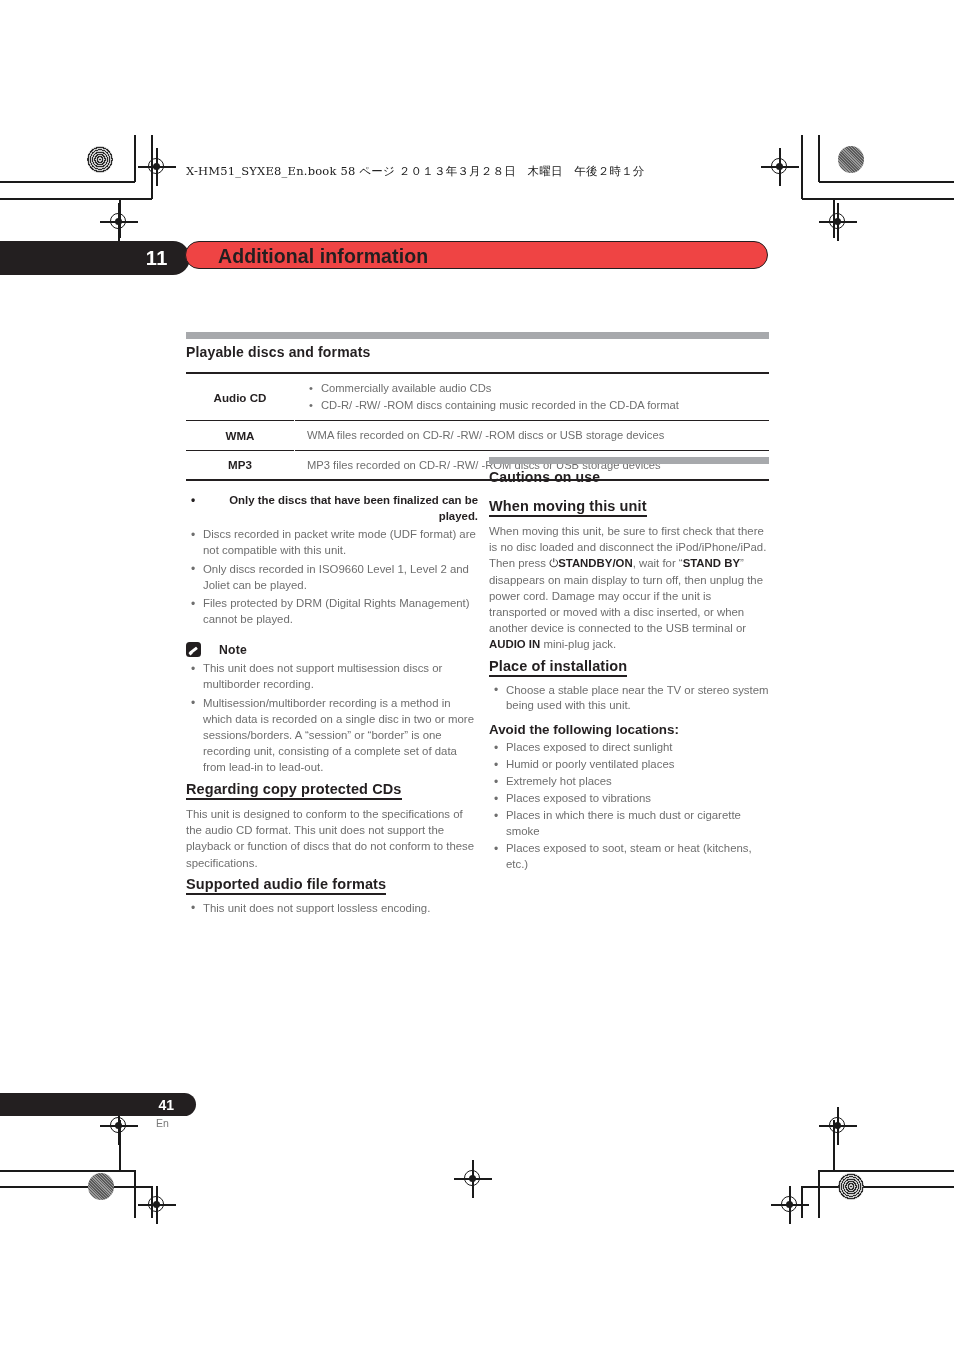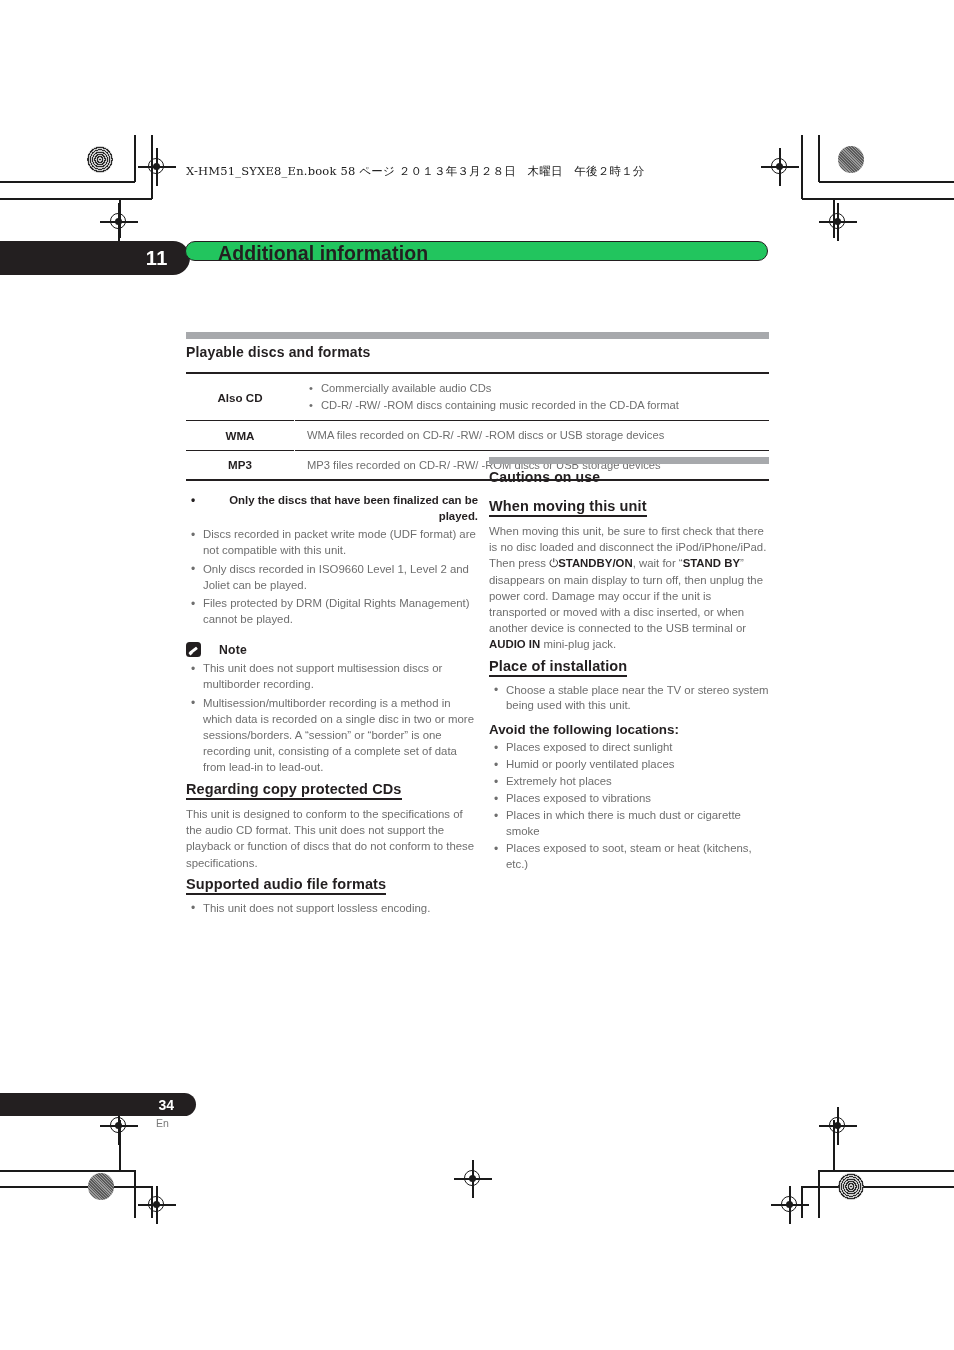--- a/index.html
+++ b/index.html
@@ -80,27 +80,27 @@
     justify-content: flex-end;
     padding-right: 22px;
     box-sizing: border-box;
     letter-spacing: .5px;
   }
   .chapter-title-pill {
     position: absolute;
     left: 185px;
     top: 241px;
     width: 583px;
-    height: 20px;
+    height: 28px;
     border: 1.6px solid #231f20;
     border-radius: 17px;
     box-sizing: border-box;
-    background: #22c55e;
+    background: #ef4444;
     display: flex;
-    align-items: flex-start;
+    align-items: flex-end;
     padding-left: 32px;
   }
   .chapter-title-pill span {
     font-size: 19.5px;
     font-weight: bold;
     color: #231f20;
     letter-spacing: .1px;
   }
 
   
@@ -393,21 +393,21 @@
 </div>
 
 <div class="col-left">
 
   <div class="section-rule wide"></div>
   <h2 class="section-title">Playable discs and formats</h2>
 
   <table class="formats">
     <tbody>
       <tr>
-        <th>Also CD</th>
+        <th>Audio CD</th>
         <td>
           <ul>
             <li>Commercially available audio CDs</li>
             <li>CD-R/ -RW/ -ROM discs containing music recorded in the CD-DA format</li>
           </ul>
         </td>
       </tr>
       <tr>
         <th>WMA</th>
         <td>WMA files recorded on CD-R/ -RW/ -ROM discs or USB storage devices</td>
@@ -464,15 +464,15 @@
     <li>Places exposed to direct sunlight</li>
     <li>Humid or poorly ventilated places</li>
     <li>Extremely hot places</li>
     <li>Places exposed to vibrations</li>
     <li>Places in which there is much dust or cigarette smoke</li>
     <li>Places exposed to soot, steam or heat (kitchens, etc.)</li>
   </ul>
 </div>
 
 <div class="page-pill">
-  <span>34</span>
+  <span>41</span>
 </div>
 <div class="page-lang">En</div>
 
 </body></html>

